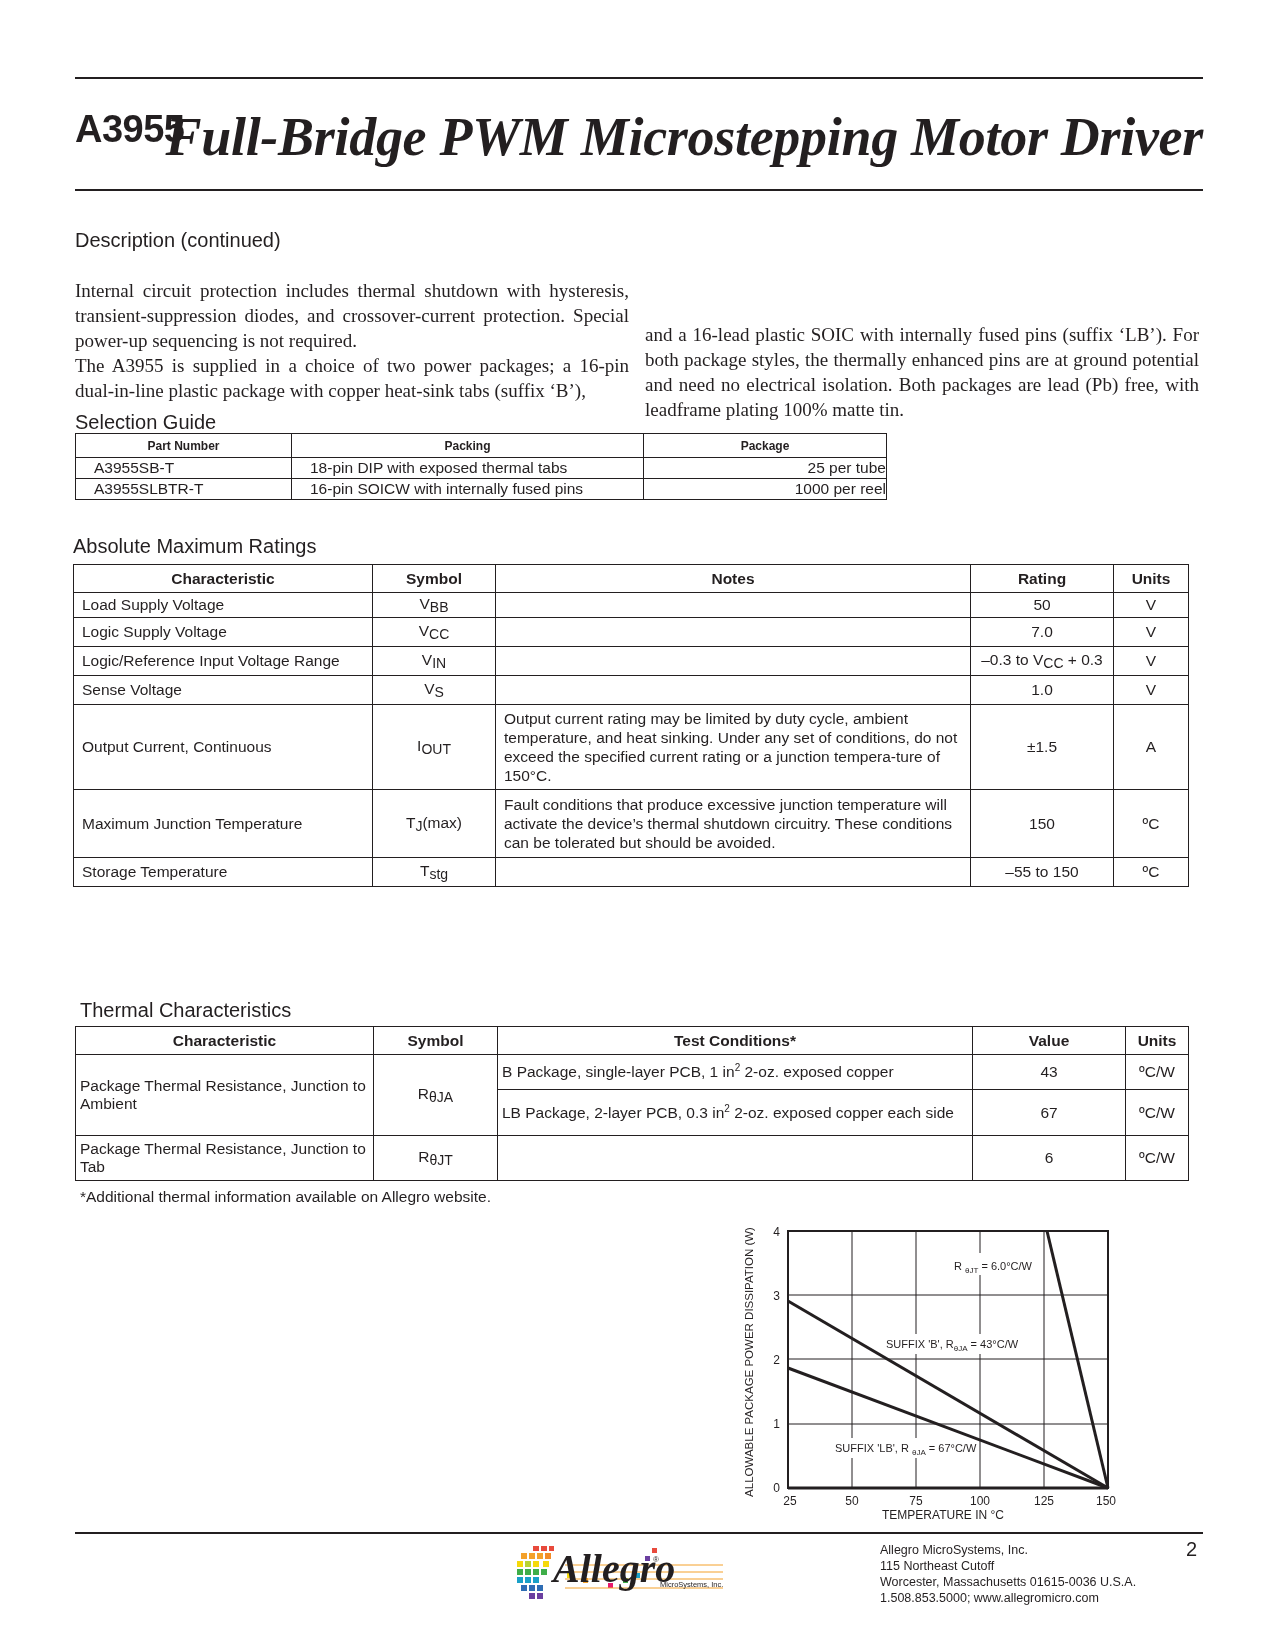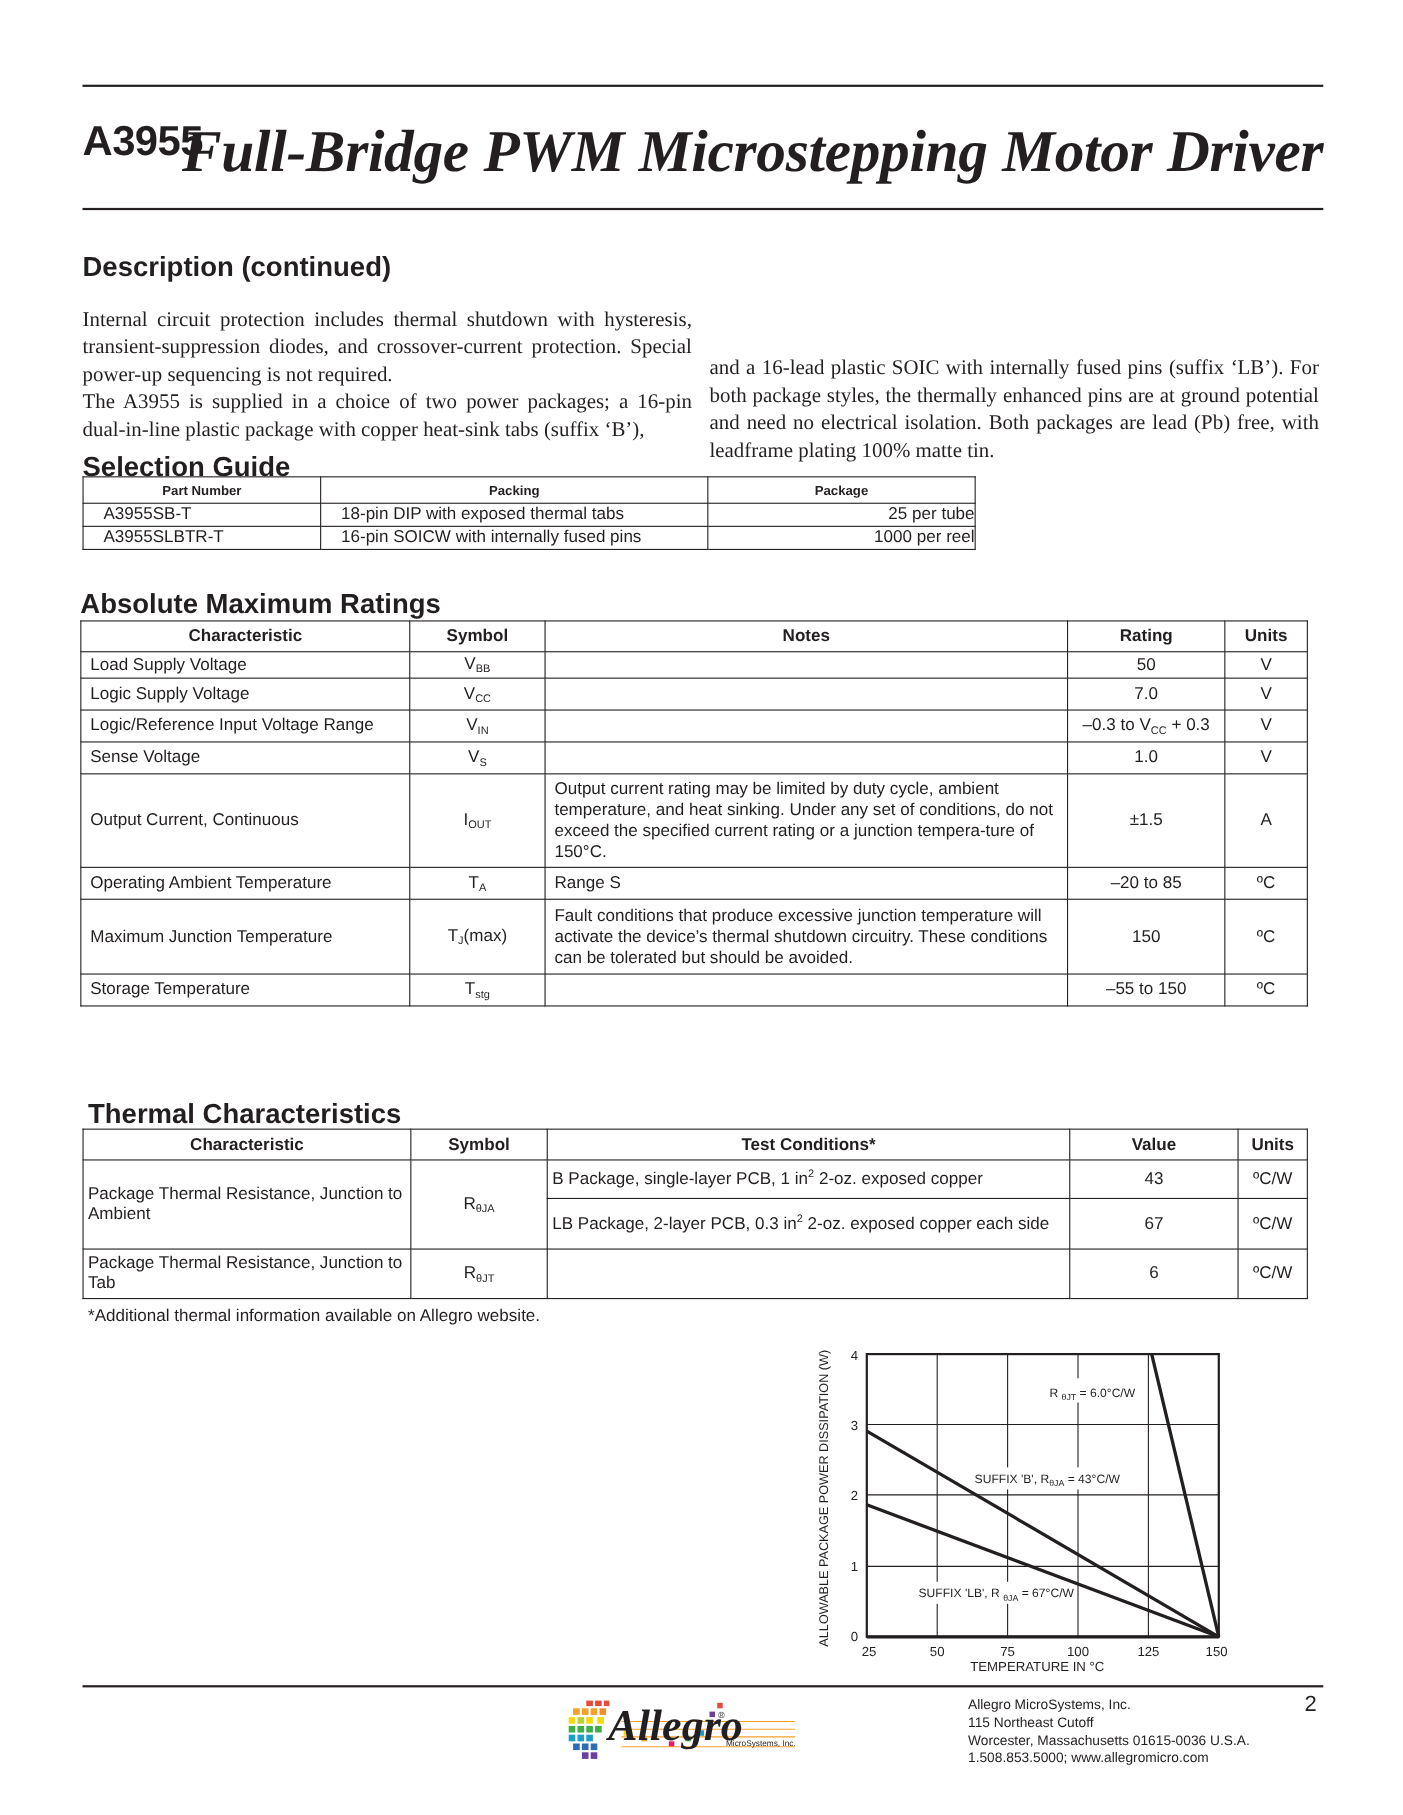--- a/index.html
+++ b/index.html
@@ -2,32 +2,32 @@
 <html><head>
 <meta charset="utf-8">
 <style>
   * { box-sizing: border-box; margin: 0; padding: 0; }
   html, body { width: 1275px; height: 1650px; background: #fff; color: #231f20; overflow: hidden; }
   body { position: relative; font-family: "Liberation Sans", sans-serif; }
   .abs { position: absolute; }
   .rule { position: absolute; left: 75px; width: 1128px; height: 2px; background: #231f20; }
   .part-no { left: 75px; top: 108px; font-size: 38px; font-weight: bold; letter-spacing: -0.5px; }
   .doc-title { right: 72px; top: 106px; font-family: "Liberation Serif", serif; font-style: italic; font-weight: bold; font-size: 54px; letter-spacing: -0.3px; text-align: right; }
-  .h2 { font-size: 25px; font-weight: bold; }
+  .h2 { font-size: 20px; font-weight: normal; }
   .body-col { font-family: "Liberation Serif", serif; font-size: 19px; line-height: 25px; text-align: justify; width: 554px; }
   table { border-collapse: collapse; position: absolute; }
   td, th { border: 1px solid #231f20; font-size: 15.5px; }
   th { font-weight: bold; text-align: center; }
   .sel th { font-size: 12px; padding: 0; height: 24px; }
   .sel td { height: 21px; padding: 0 0 0 18px; font-size: 15.5px; }
   .sel td.c { text-align: right; padding: 0; }
   .amr td, .amr th { padding: 2px 8px; }
   .amr th { height: 28px; }
   .c { text-align: center; }
-  sub { font-size: 10px; vertical-align: -3px; margin-top: 44px; }
+  sub { font-size: 14px; vertical-align: -3px; margin-top: 44px; }
   .footer-addr { left: 880px; top: 1542px; font-size: 12.5px; line-height: 16px; }
 </style>
 </head>
 <body>
 
 <div class="rule" style="top:77px;"></div>
 <div class="abs part-no">A3955</div>
 <div class="abs doc-title">Full-Bridge PWM Microstepping Motor Driver</div>
 <div class="rule" style="top:189px;"></div>
 
@@ -98,27 +98,20 @@
     <td></td>
     <td class="c">1.0</td>
     <td class="c">V</td>
   </tr>
   <tr style="height:85px;">
     <td>Output Current, Continuous</td>
     <td class="c"><span>I</span><sub>OUT</sub></td>
     <td style="line-height:19px;">Output current rating may be limited by duty cycle, ambient temperature, and heat sinking. Under any set of conditions, do not exceed the specified current rating or a junction tempera-ture of 150°C.</td>
     <td class="c">±1.5</td>
     <td class="c">A</td>
-  </tr>
-  <tr style="height:29px;">
-    <td>Operating Ambient Temperature</td>
-    <td class="c"><span>T</span><sub>A</sub></td>
-    <td>Range S</td>
-    <td class="c">–20 to 85</td>
-    <td class="c">ºC</td>
   </tr>
   <tr style="height:68px;">
     <td>Maximum Junction Temperature</td>
     <td class="c"><span>T</span><sub>J</sub><span>(max)</span></td>
     <td style="line-height:19px;">Fault conditions that produce excessive junction temperature will activate the device’s thermal shutdown circuitry. These conditions can be tolerated but should be avoided.</td>
     <td class="c">150</td>
     <td class="c">ºC</td>
   </tr>
   <tr style="height:29px;">
     <td>Storage Temperature</td>

